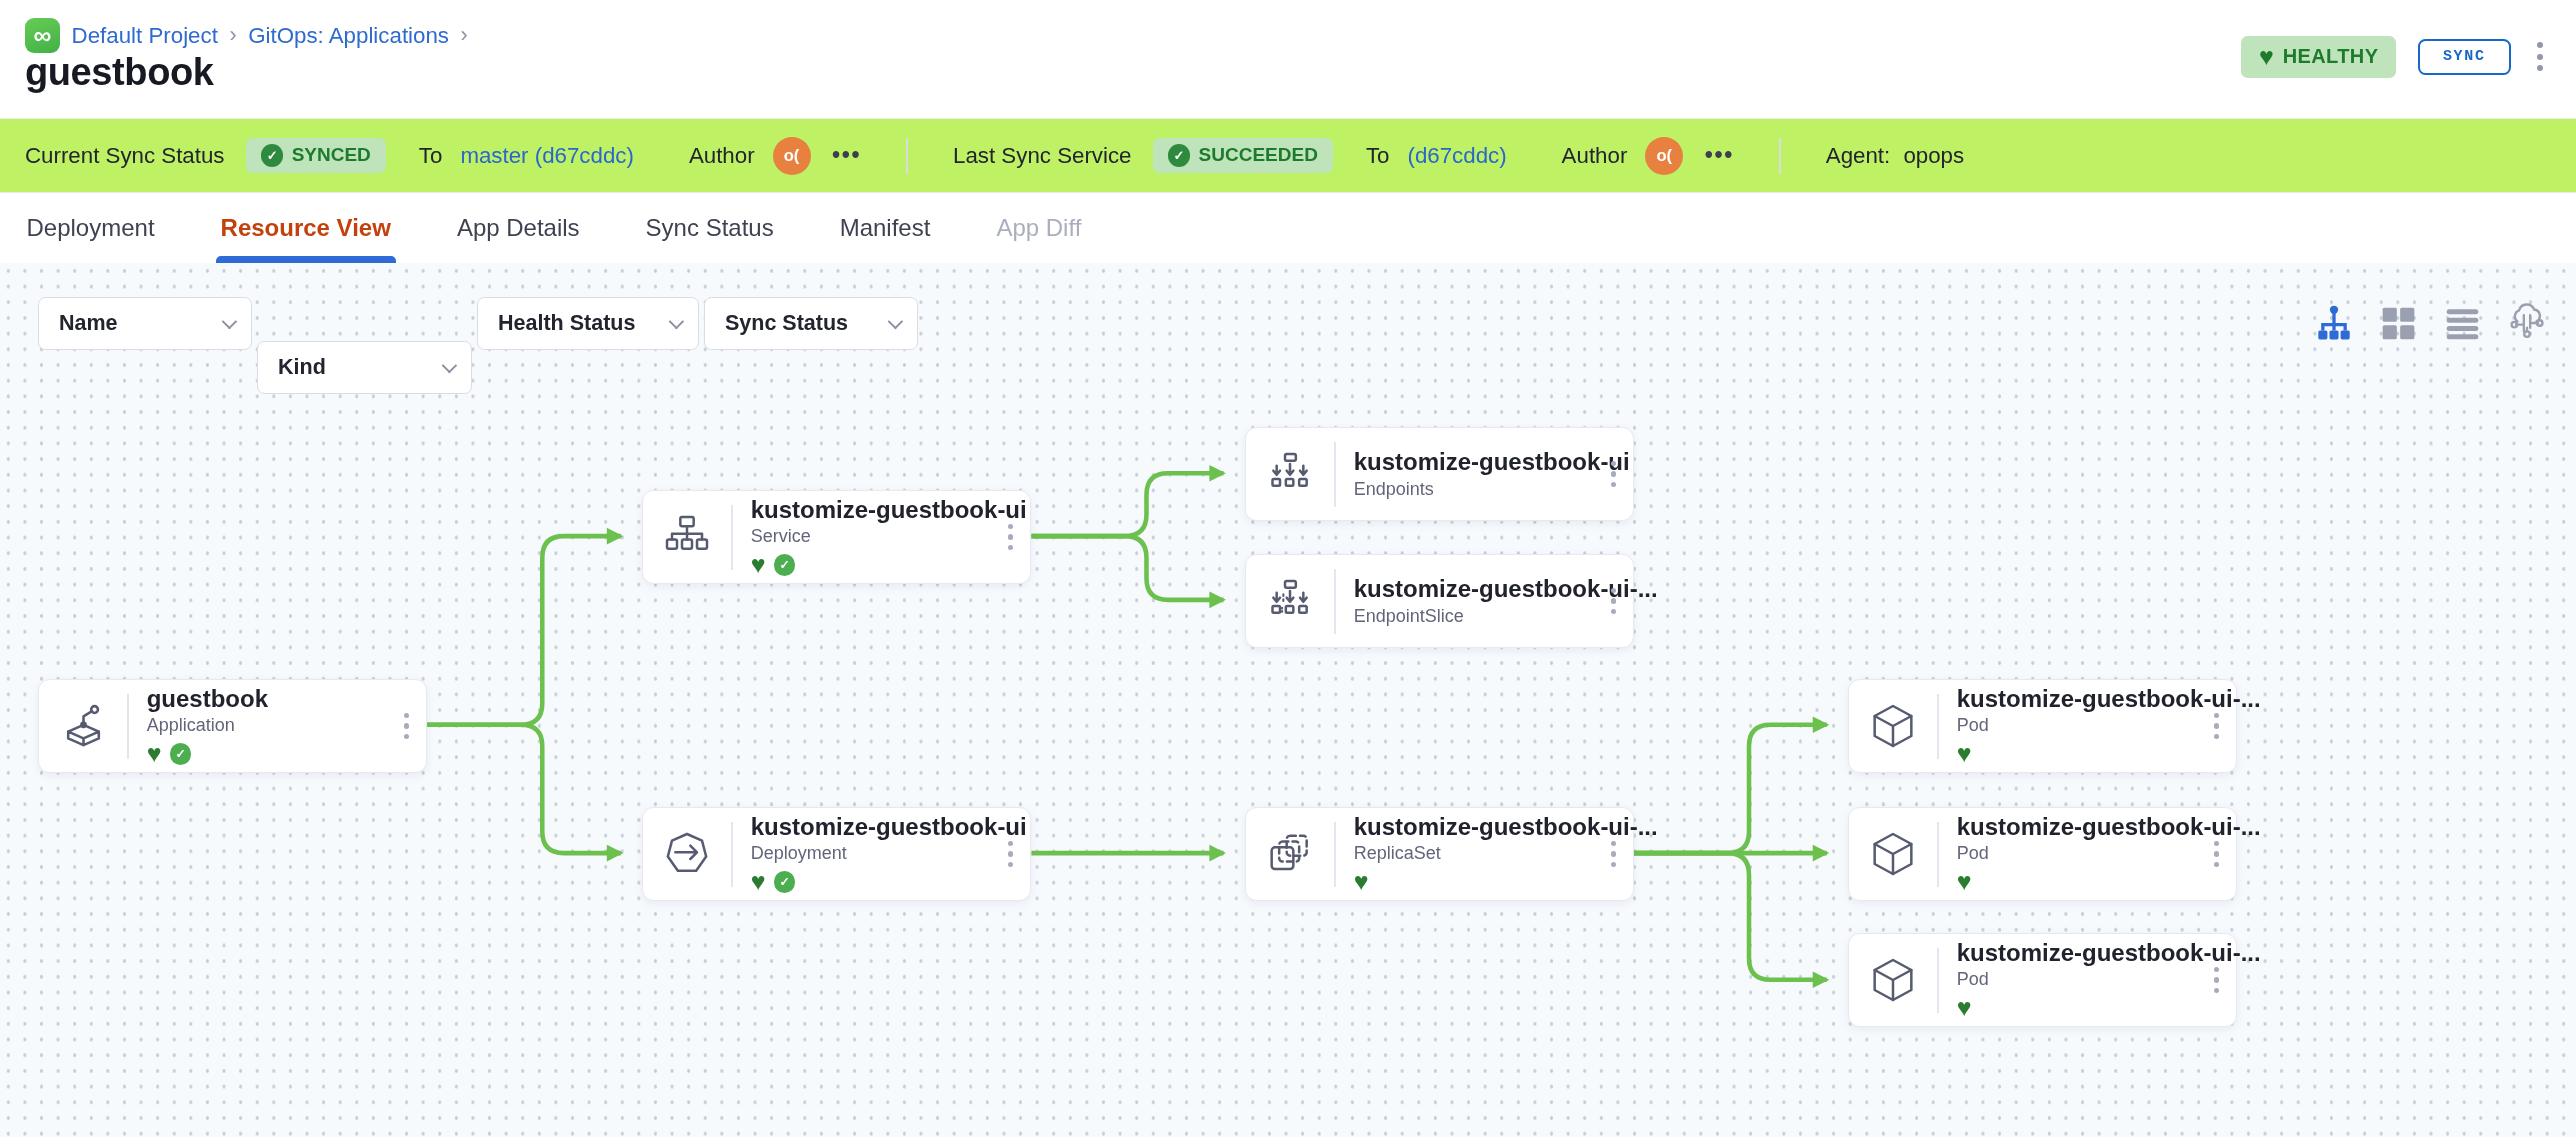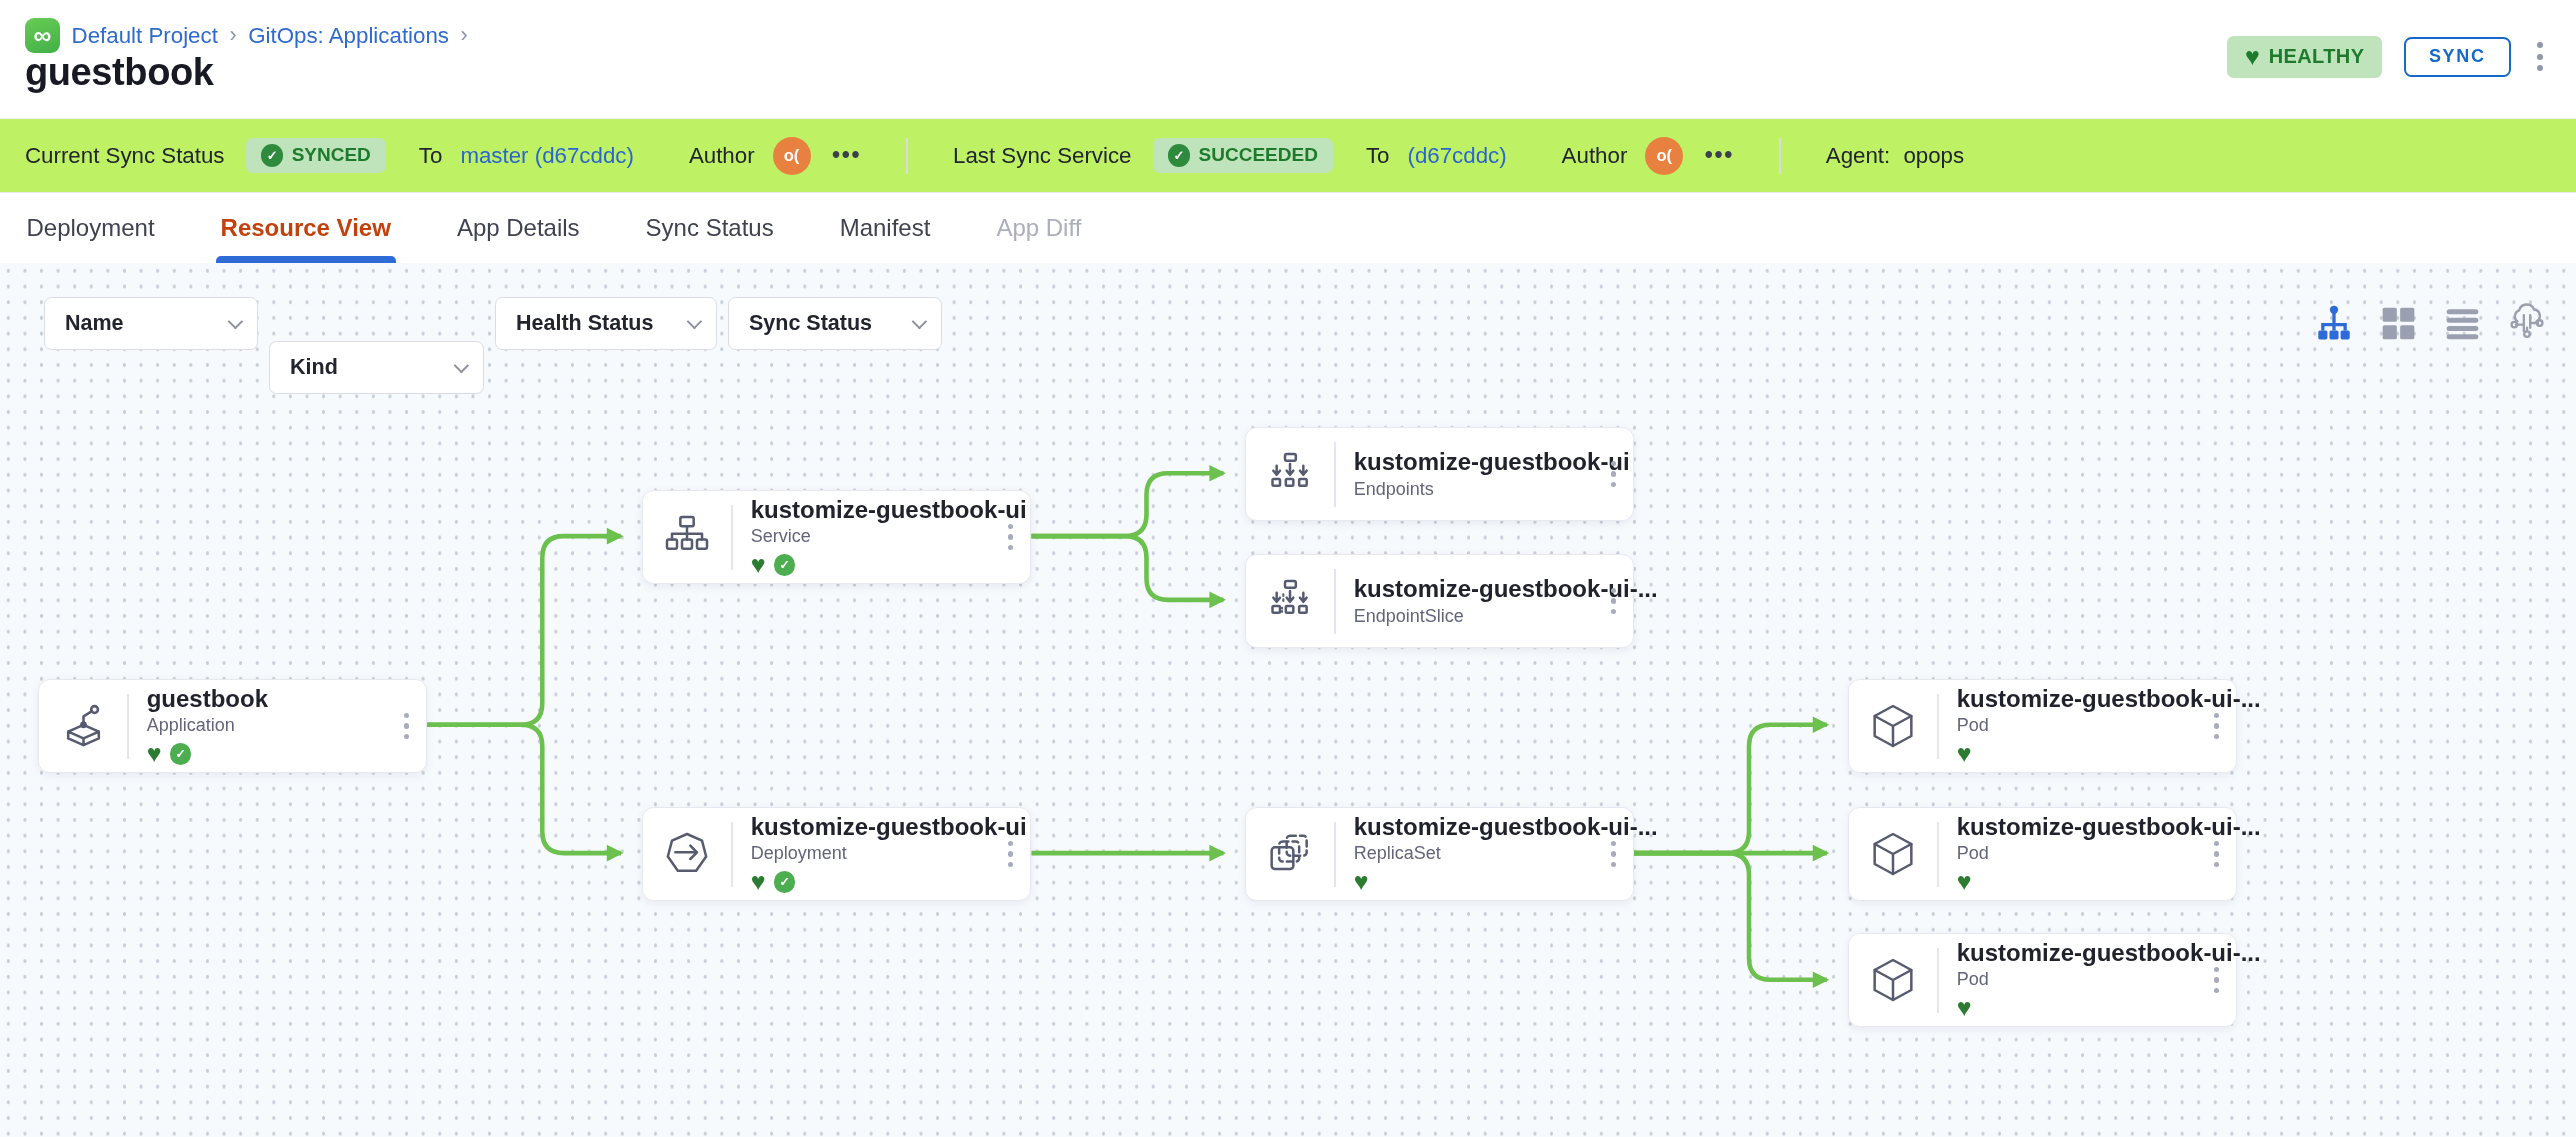--- a/index.html
+++ b/index.html
@@ -13,22 +13,22 @@
           color:#fff; display:flex; align-items:center; justify-content:center; font-size:25px; font-weight:700; }
   .crumb-link { color:#2f6bce; cursor:pointer; }
   .crumb-sep { color:#8a93a8; font-size:21.5px; }
   .page-title { position:absolute; left:25px; top:51px; font-size:38px; font-weight:700; letter-spacing:-0.4px; color:#181a23; }
   .header-right { position:absolute; right:28px; top:36px; display:flex; align-items:center; gap:21.5px; }
   .badge { display:inline-flex; align-items:center; gap:8.3px; background:#bfe3bb; color:#1e7b2e;
            font-weight:700; border-radius:6.6px; }
   .health-badge { padding:8.3px 18px; font-size:20px; letter-spacing:0.4px; }
   .heart { color:#2b7c31; font-size:25px; line-height:1; }
   .health-badge .heart { color:#1e7b2e; }
-  .sync-btn { border:2.5px solid #1668c9; color:#1668c9; background:#fff; font-weight:700; font-size:18px;
-              letter-spacing:1.7px; padding:7.4px 23px; border-radius:7.4px; cursor:pointer; }
+  .sync-btn { border:2.5px solid #1668c9; color:#1668c9; background:#fff; font-weight:700; font-size:15px;
+              letter-spacing:1.7px; padding:7.4px 23px; border-radius:7.4px; cursor:pointer;font-family:Liberation Mono, monospace; }
   .kebab-v { display:flex; flex-direction:column; gap:5.8px; padding:5px; cursor:pointer; }
   .kebab-v i { width:5.8px; height:5.8px; border-radius:50%; background:#9298ab; }
 
   
   .statusbar { height:75px; background:#bef264; border-top:0.8px solid #eceef3; border-bottom:0.8px solid #e8eaf0;
                display:flex; align-items:center; padding:0 25px; font-size:22.3px; color:#22242e; }
   .sb-label { margin-right:21.5px; }
   .status-badge { padding:6.6px 15px; font-size:19px; border-radius:6.6px; }
   .check-circle { width:22.3px; height:22.3px; border-radius:50%; background:#2e8b3e; color:#fff; display:inline-flex;
                   align-items:center; justify-content:center; font-size:13.2px; font-weight:700; }
@@ -46,21 +46,21 @@
   .tab { position:relative; display:flex; align-items:center; font-size:24px; color:#3f4250; cursor:pointer; }
   .tab.active { font-weight:700; color:#c2410c; }
   .tab.active::after { content:""; position:absolute; left:-5px; right:-5px; bottom:0; height:7.4px;
                        background:#2f6bd6; border-radius:5px 5px 0 0; }
   .tab.disabled { color:#abaebd; cursor:default; }
 
   
   .canvas { position:relative; height:874px; background:#f7fafd;
             background-image:radial-gradient(circle, #c7ced9 1.5px, transparent 2px);
             background-size:16.6px 15.7px; }
-  .filters { position:absolute; left:44px; top:34px; display:flex; gap:11px; }
+  .filters { position:absolute; left:38px; top:34px; display:flex; gap:5px; }
   .filter { height:53px; background:#fff; border:1.7px solid #d9dce4; border-radius:7.4px; display:flex;
             align-items:center; justify-content:space-between; padding:0 16.6px 0 20px; font-size:21.5px;
             font-weight:600; color:#22242e; cursor:pointer; }
   .f-name { width:214px; } .f-kind { width:215px;margin-top:44px; } .f-health { width:222px; } .f-sync { width:214px; }
   .chev { width:10.8px; height:10.8px; border-right:2.1px solid #8b90a0; border-bottom:2.1px solid #8b90a0;
           transform:rotate(45deg); margin-top:-5px; }
   .view-toggles { position:absolute; right:30px; top:41px; display:flex; gap:26.5px; align-items:center; }
   .vt { width:38px; height:38px; cursor:pointer; display:flex; align-items:center; justify-content:center; }
 
   .edges { position:absolute; inset:0; width:100%; height:100%; }

